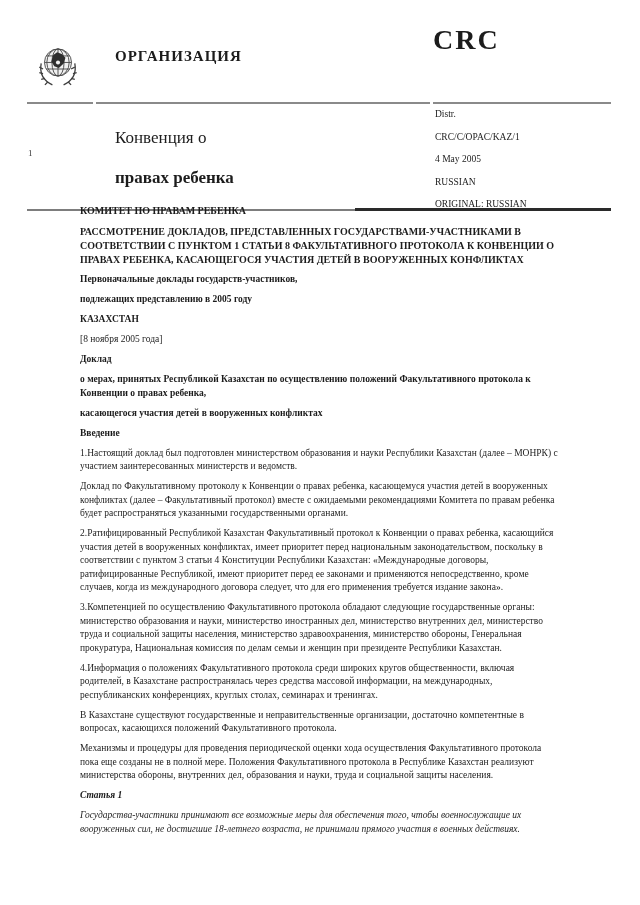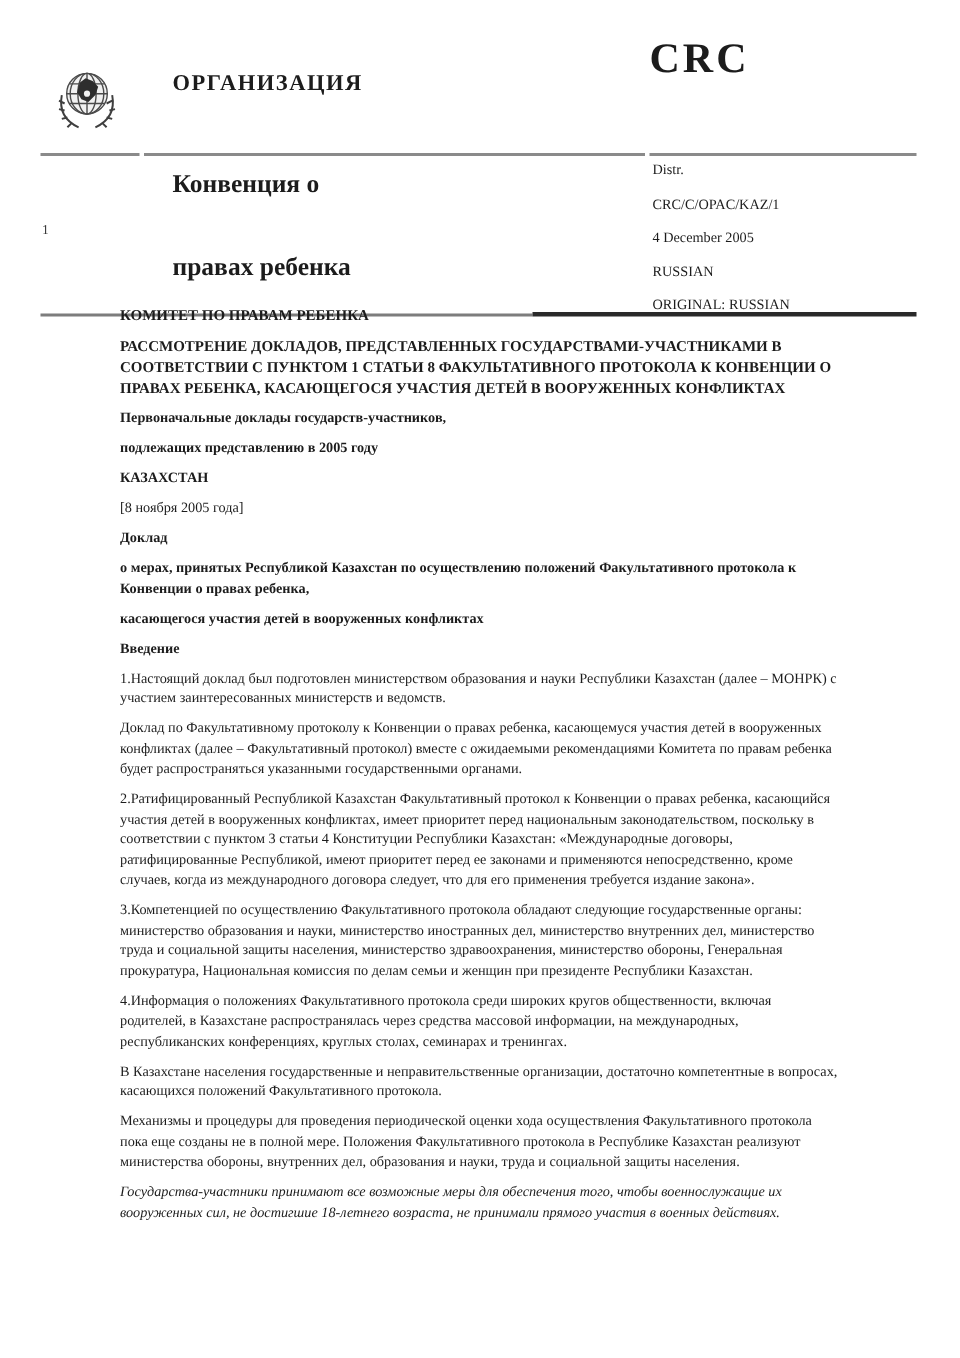--- a/index.html
+++ b/index.html
@@ -15,21 +15,21 @@
   
   .emblem{position:absolute;left:30px;top:44px;width:56px;height:50px;}
   .org1{position:absolute;left:115px;top:48px;font-size:15px;font-weight:bold;letter-spacing:1px;}
   .org2{position:absolute;left:115px;top:72px;font-size:15px;font-weight:bold;letter-spacing:1px;}
   .crc{position:absolute;left:433px;top:24px;font-size:28px;font-weight:bold;letter-spacing:2px;}
   .rule{position:absolute;height:2px;background:#8a8a8a;top:102px;}
   .rule-a{left:27px;width:66px;}
   .rule-b{left:96px;width:334px;}
   .rule-c{left:433px;width:178px;}
   .pageno{position:absolute;left:28px;top:148px;font-size:9px;color:#3a3a3a;}
-  .title1{position:absolute;left:115px;top:113px;font-size:17px;font-weight:bold;}
+  .title1{position:absolute;left:115px;top:128px;font-size:17px;font-weight:normal;}
   .title2{position:absolute;left:115px;top:168px;font-size:17px;font-weight:bold;}
   .distr{position:absolute;left:435px;top:103px;font-size:9.5px;line-height:22.5px;white-space:nowrap;}
   .rule2l{position:absolute;left:27px;top:209px;width:328px;height:2px;background:#7d7d7d;}
   .rule2r{position:absolute;left:355px;top:208px;width:256px;height:3px;background:#2a2a2a;}
   
   .docbody{
     position:absolute;left:80px;top:204px;width:480px;
     font-size:9.5px;line-height:13.5px;text-align:left;
   }
   .docbody p{margin:0 0 6.5px 0;}
@@ -73,21 +73,21 @@
   <div class="rule rule-c"></div>
 
   <div class="pageno">1</div>
 
   <div class="title1">Конвенция о</div>
   <div class="title2">правах ребенка</div>
 
   <div class="distr">
     <div>Distr.</div>
     <div>CRC/C/OPAC/KAZ/1</div>
-    <div>4 December 2005</div>
+    <div>4 May 2005</div>
     <div>RUSSIAN</div>
     <div>ORIGINAL: RUSSIAN</div>
   </div>
 
   <div class="rule2l"></div>
   <div class="rule2r"></div>
 
   <div class="docbody">
     <p class="p-capsbold">КОМИТЕТ ПО ПРАВАМ РЕБЕНКА</p>
     <p class="p-capsbold">РАССМОТРЕНИЕ ДОКЛАДОВ, ПРЕДСТАВЛЕННЫХ ГОСУДАРСТВАМИ-УЧАСТНИКАМИ В СООТВЕТСТВИИ С ПУНКТОМ 1 СТАТЬИ 8 ФАКУЛЬТАТИВНОГО ПРОТОКОЛА К КОНВЕНЦИИ О ПРАВАХ РЕБЕНКА, КАСАЮЩЕГОСЯ УЧАСТИЯ ДЕТЕЙ В ВООРУЖЕННЫХ КОНФЛИКТАХ</p>
@@ -97,18 +97,19 @@
     <p>[8 ноября 2005 года]</p>
     <p class="p-bold">Доклад</p>
     <p class="p-bold">о мерах, принятых Республикой Казахстан по осуществлению положений Факультативного протокола к Конвенции о правах ребенка,</p>
     <p class="p-bold">касающегося участия детей в вооруженных конфликтах</p>
     <p class="p-bold">Введение</p>
     <p>1.Настоящий доклад был подготовлен министерством образования и науки Республики Казахстан (далее – МОНРК) с участием заинтересованных министерств и ведомств.</p>
     <p>Доклад по Факультативному протоколу к Конвенции о правах ребенка, касающемуся участия детей в вооруженных конфликтах (далее – Факультативный протокол) вместе с ожидаемыми рекомендациями Комитета по правам ребенка будет распространяться указанными государственными органами.</p>
     <p>2.Ратифицированный Республикой Казахстан Факультативный протокол к Конвенции о правах ребенка, касающийся участия детей в вооруженных конфликтах, имеет приоритет перед национальным законодательством, поскольку в соответствии с пунктом 3 статьи 4 Конституции Республики Казахстан: «Международные договоры, ратифицированные Республикой, имеют приоритет перед ее законами и применяются непосредственно, кроме случаев, когда из международного договора следует, что для его применения требуется издание закона».</p>
     <p>3.Компетенцией по осуществлению Факультативного протокола обладают следующие государственные органы: министерство образования и науки, министерство иностранных дел, министерство внутренних дел, министерство труда и социальной защиты населения, министерство здравоохранения, министерство обороны, Генеральная прокуратура, Национальная комиссия по делам семьи и женщин при президенте Республики Казахстан.</p>
     <p>4.Информация о положениях Факультативного протокола среди широких кругов общественности, включая родителей, в Казахстане распространялась через средства массовой информации, на международных, республиканских конференциях, круглых столах, семинарах и тренингах.</p>
-    <p>В Казахстане населения государственные и неправительственные организации, достаточно компетентные в вопросах, касающихся положений Факультативного протокола.</p>
+    <p>В Казахстане существуют государственные и неправительственные организации, достаточно компетентные в вопросах, касающихся положений Факультативного протокола.</p>
     <p>Механизмы и процедуры для проведения периодической оценки хода осуществления Факультативного протокола пока еще созданы не в полной мере. Положения Факультативного протокола в Республике Казахстан реализуют министерства обороны, внутренних дел, образования и науки, труда и социальной защиты населения.</p>
+    <p class="p-bolditalic">Статья 1</p>
     <p class="p-italic">Государства-участники принимают все возможные меры для обеспечения того, чтобы военнослужащие их вооруженных сил, не достигшие 18-летнего возраста, не принимали прямого участия в военных действиях.</p>
   </div>
 
 </div>
 
 </body></html>

